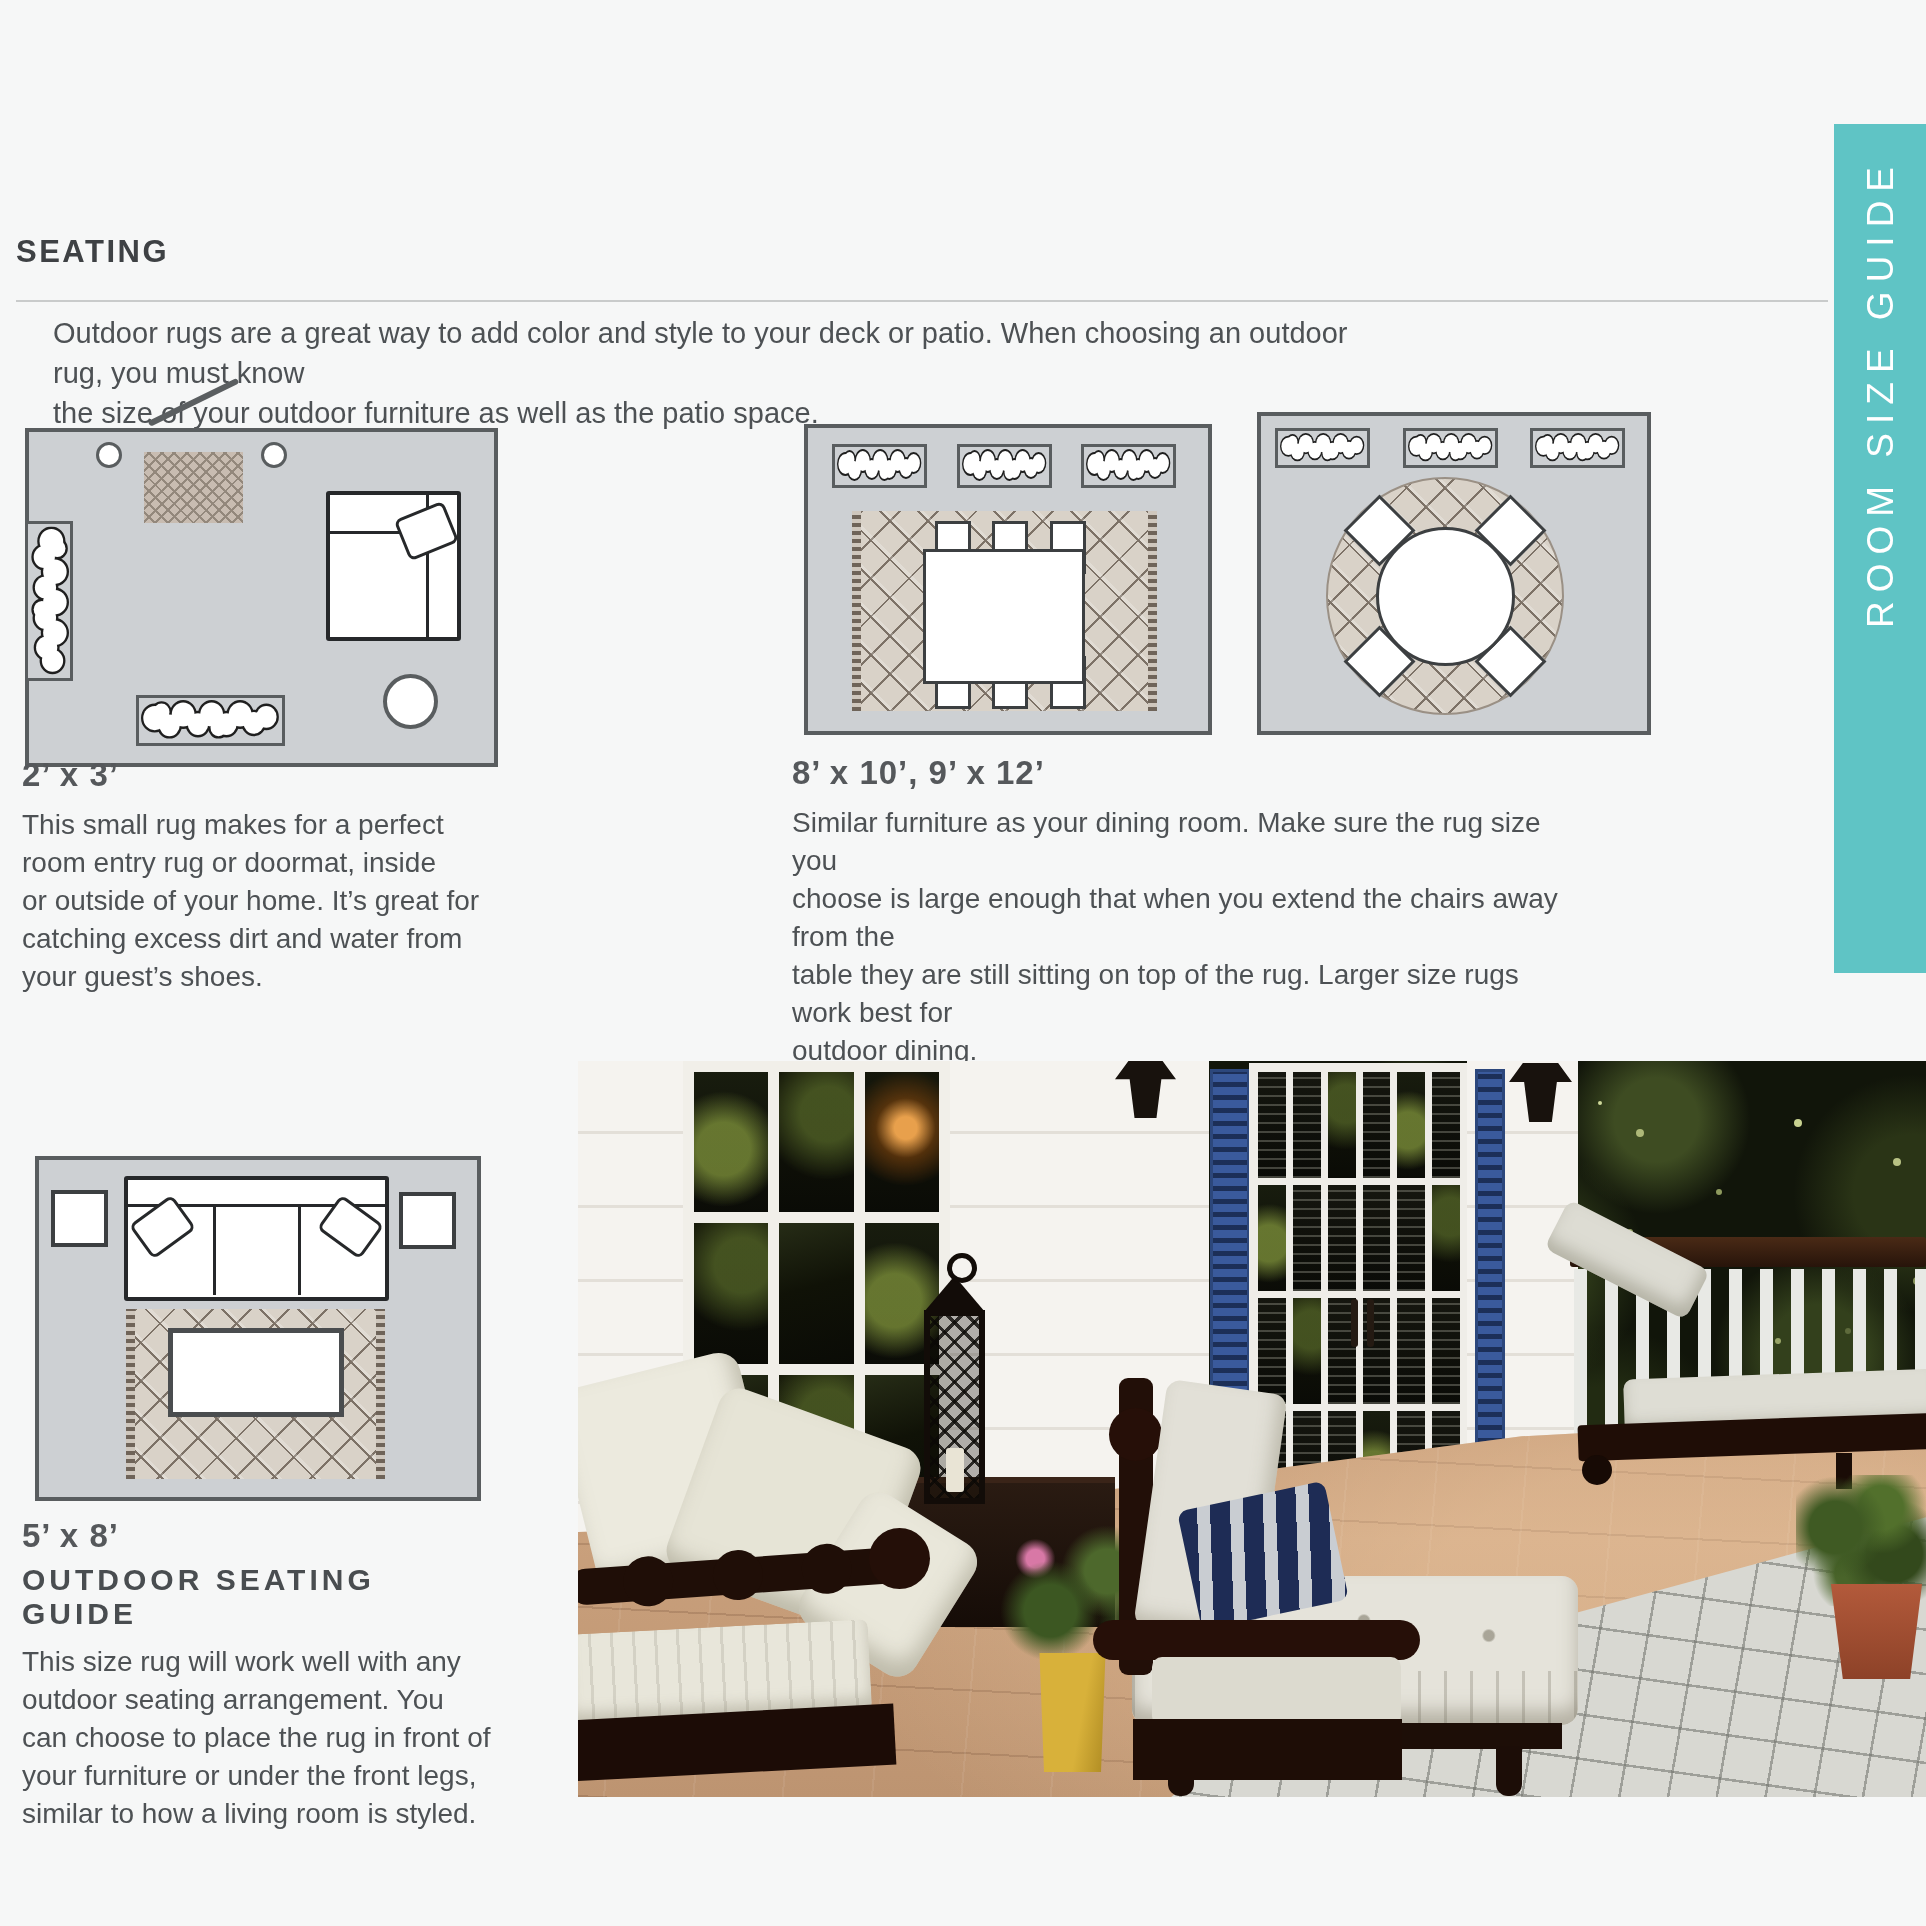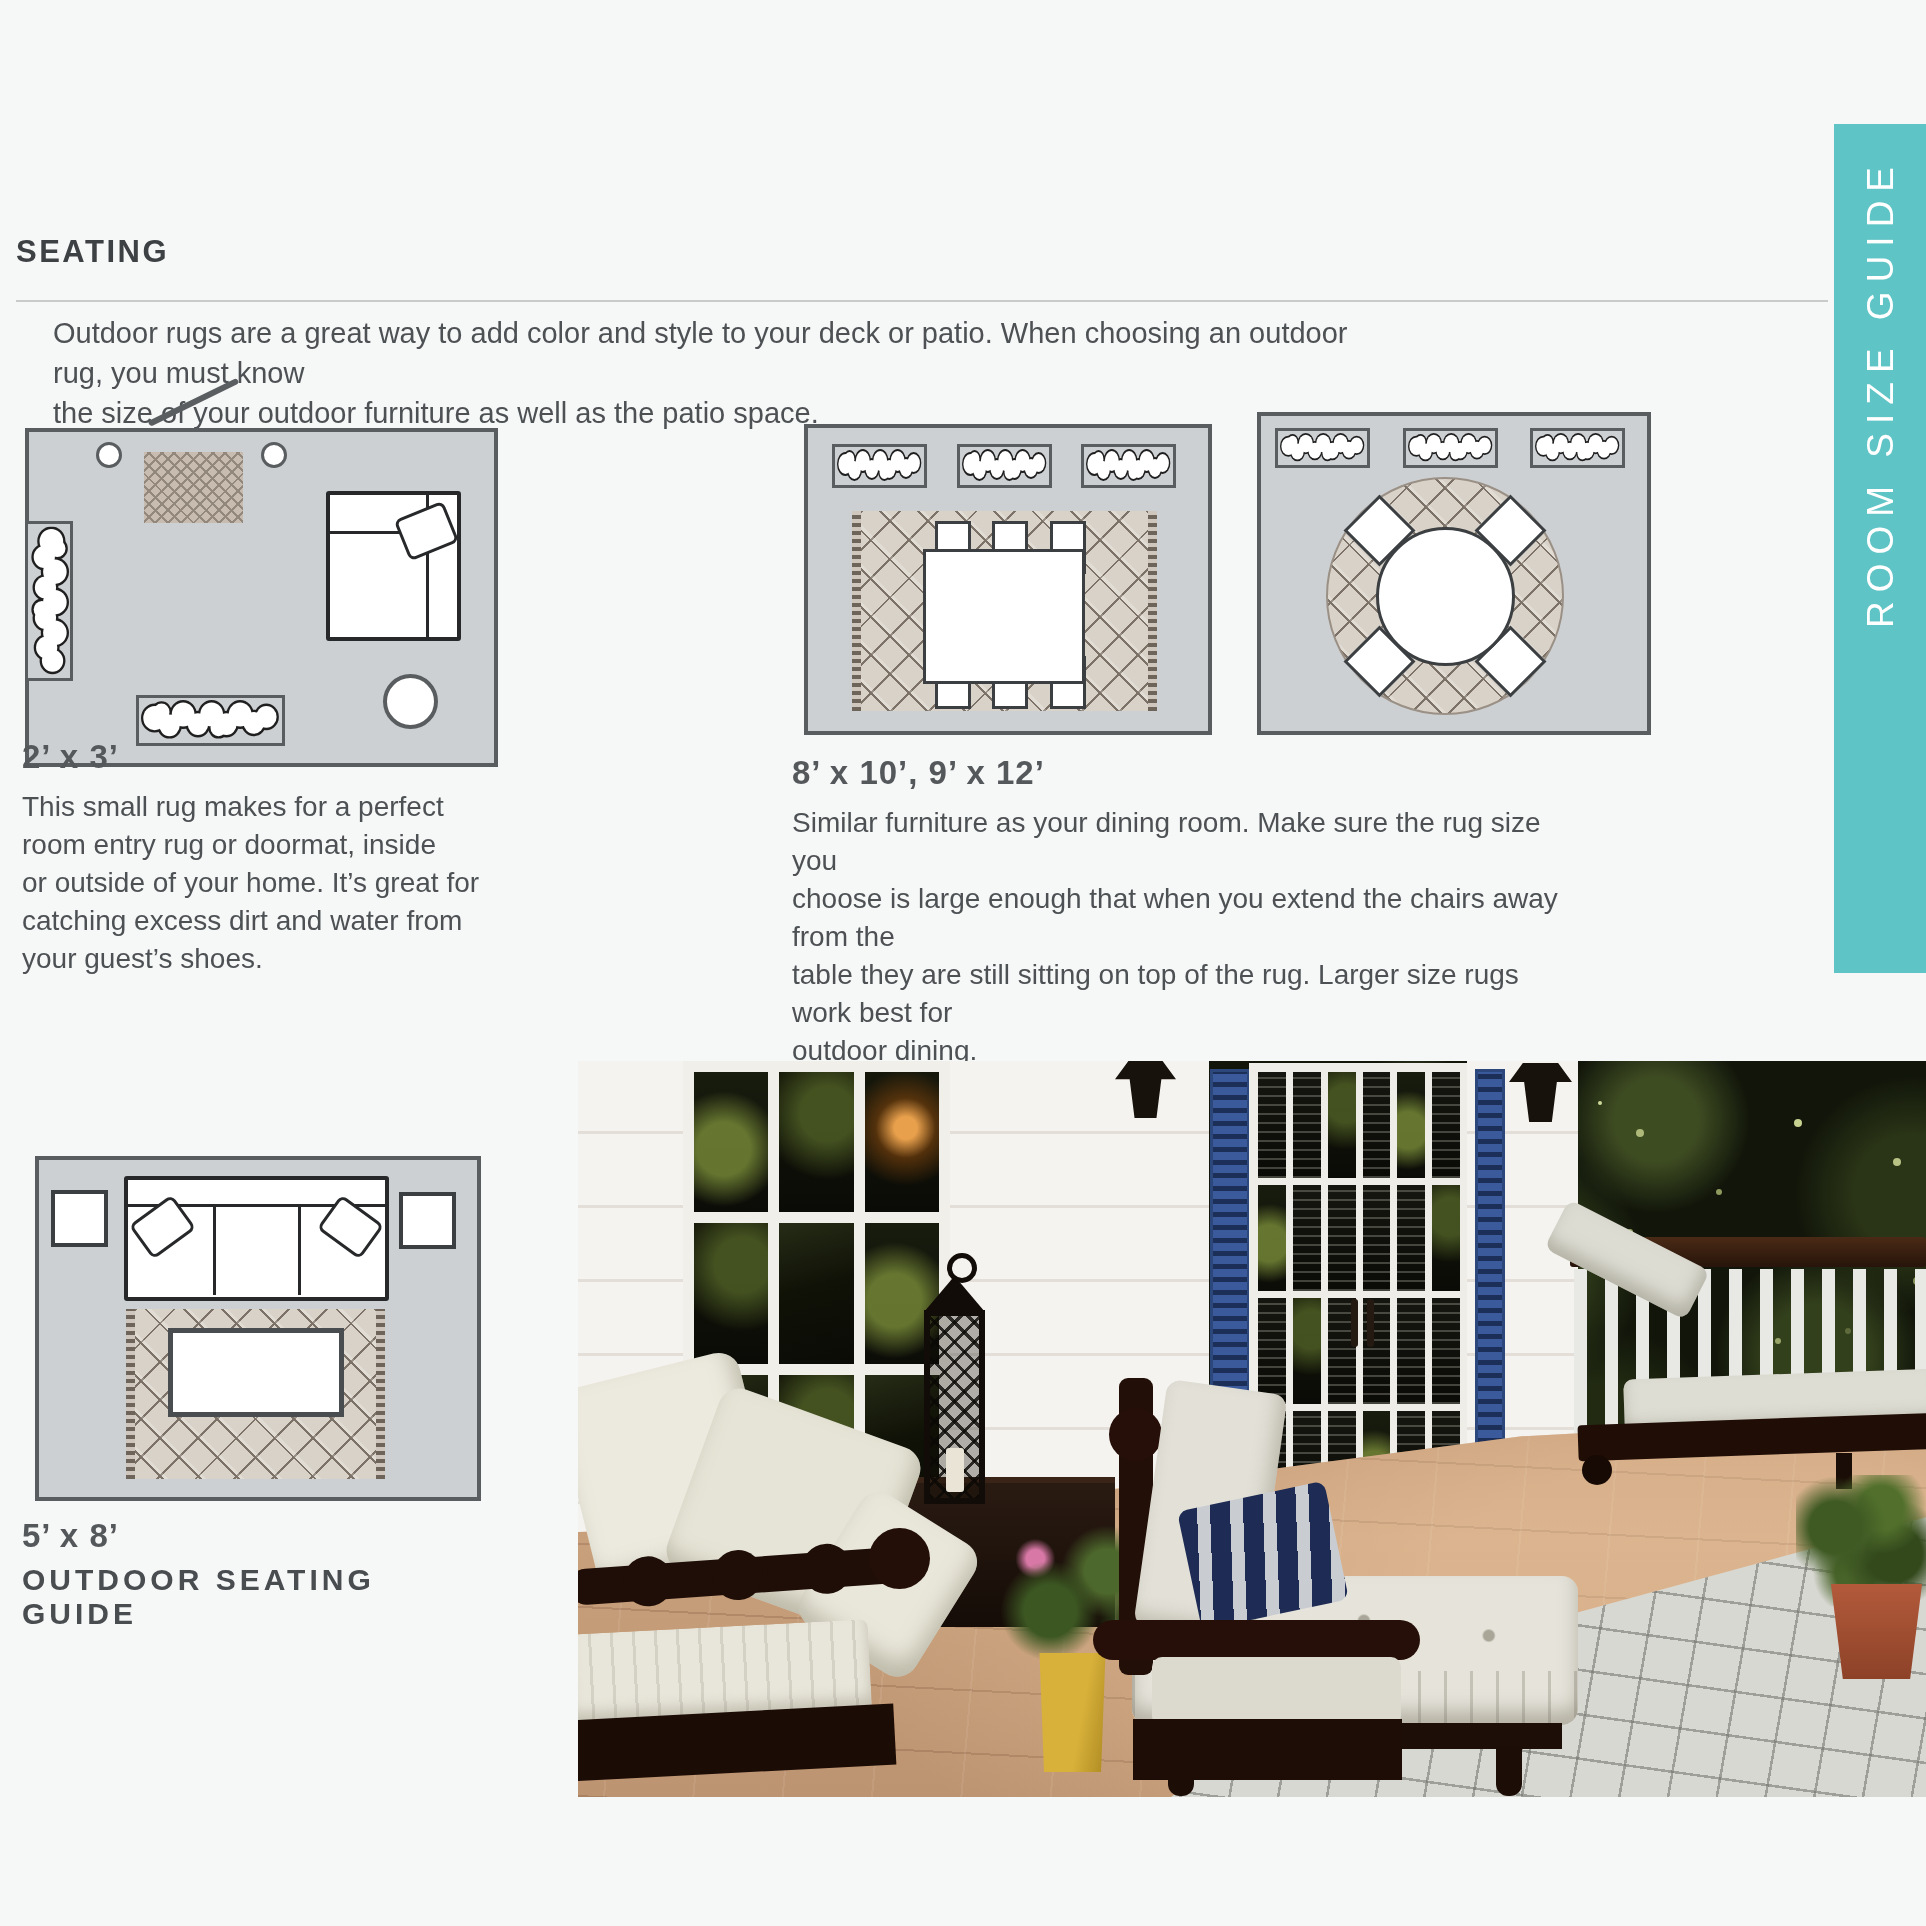--- a/index.html
+++ b/index.html
@@ -280,21 +280,21 @@
         </svg>
     </div>
     <div class="rugpat round" style="left:65px;top:61px;width:238px;height:238px;"></div>
     <div class="wfurn" style="left:93px;top:89px;width:51px;height:51px;transform:rotate(45deg);"></div>
     <div class="wfurn" style="left:224px;top:89px;width:51px;height:51px;transform:rotate(45deg);"></div>
     <div class="wfurn" style="left:93px;top:220px;width:51px;height:51px;transform:rotate(45deg);"></div>
     <div class="wfurn" style="left:224px;top:220px;width:51px;height:51px;transform:rotate(45deg);"></div>
     <div class="wfurn" style="left:115px;top:111px;width:139px;height:139px;border-radius:50%;"></div>
   </div>
 
-  <div class="abs block" style="left:22px;top:738px;width:475px;">
+  <div class="abs block" style="left:22px;top:756px;width:475px;">
     <div class="size">2’ x 3’</div>
     <div class="desc">This small rug makes for a perfect
 room entry rug or doormat, inside
 or outside of your home. It’s great for
 catching excess dirt and water from
 your guest’s shoes.</div>
   </div>
 
   <div class="abs block" style="left:792px;top:754px;width:792px;">
     <div class="size">8’ x 10’, 9’ x 12’</div>
@@ -314,20 +314,25 @@
       <div class="pillow-d" style="left:8px;top:26px;width:53px;height:42px;transform:rotate(-36deg);"></div>
       <div class="pillow-d" style="right:8px;top:26px;width:53px;height:42px;transform:rotate(36deg);"></div>
     </div>
     <div class="rugpat edged" style="left:87px;top:149px;width:259px;height:170px;"></div>
     <div class="wfurn" style="left:129px;top:168px;width:176px;height:89px;border-width:5px;border-color:#4a4d4f;"></div>
   </div>
 
   <div class="abs block" style="left:22px;top:1517px;width:475px;">
     <div class="size">5’ x 8’</div>
     <div class="name">OUTDOOR SEATING GUIDE</div>
+    <div class="desc">This size rug will work well with any
+outdoor seating arrangement. You
+can choose to place the rug in front of
+your furniture or under the front legs,
+similar to how a living room is styled.</div>
   </div>
 
   <div class="abs photo">
     <div class="p-trees"></div>
     <div class="p-sparkle"></div>
     <div class="p-flowers"></div>
 
     <div class="p-wall p-wallL"></div>
     <div class="p-win p-win1">
       <div class="pane f1"></div>

